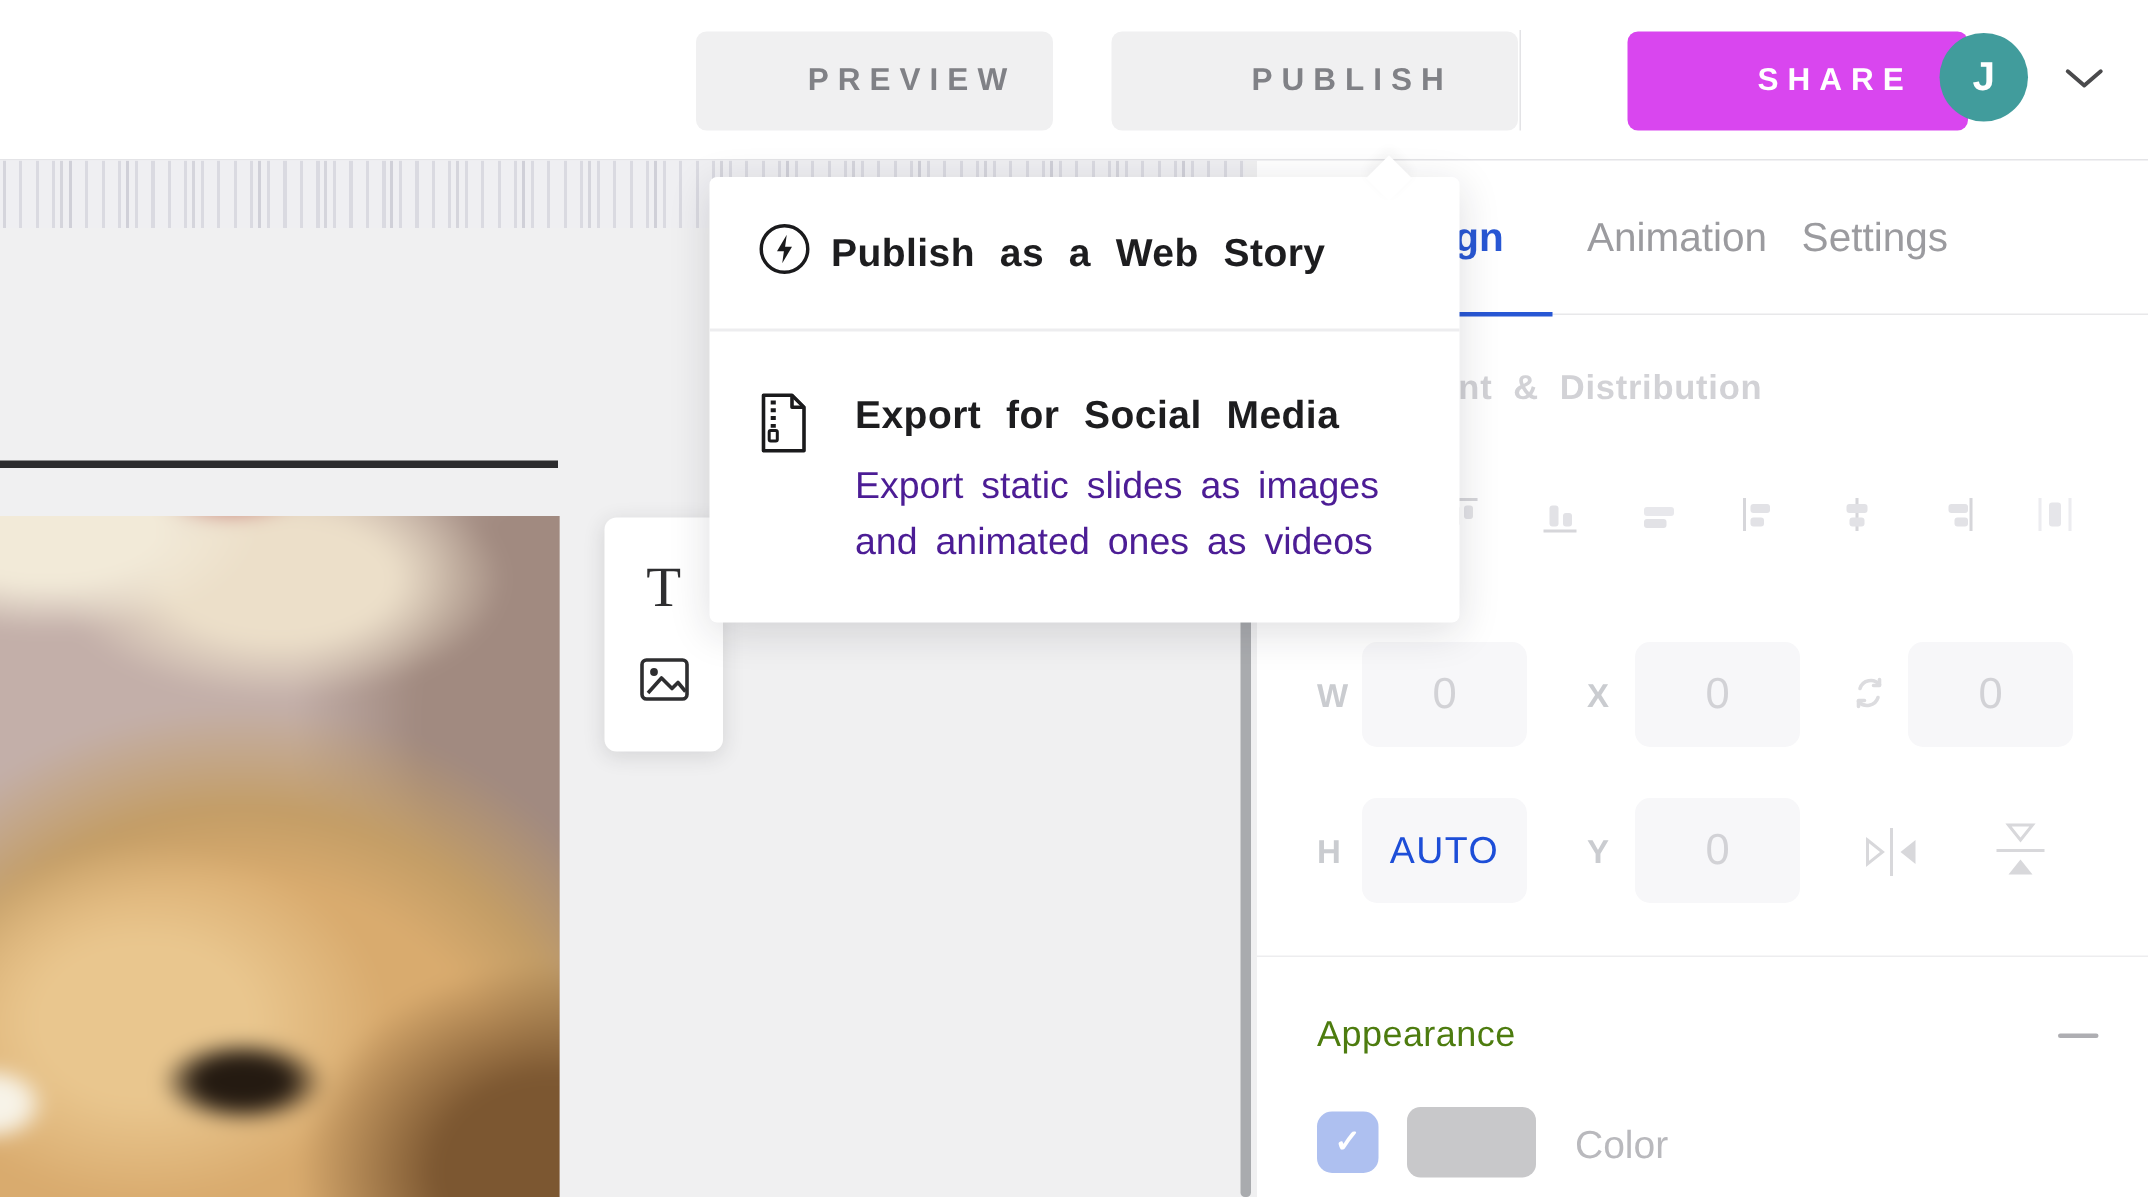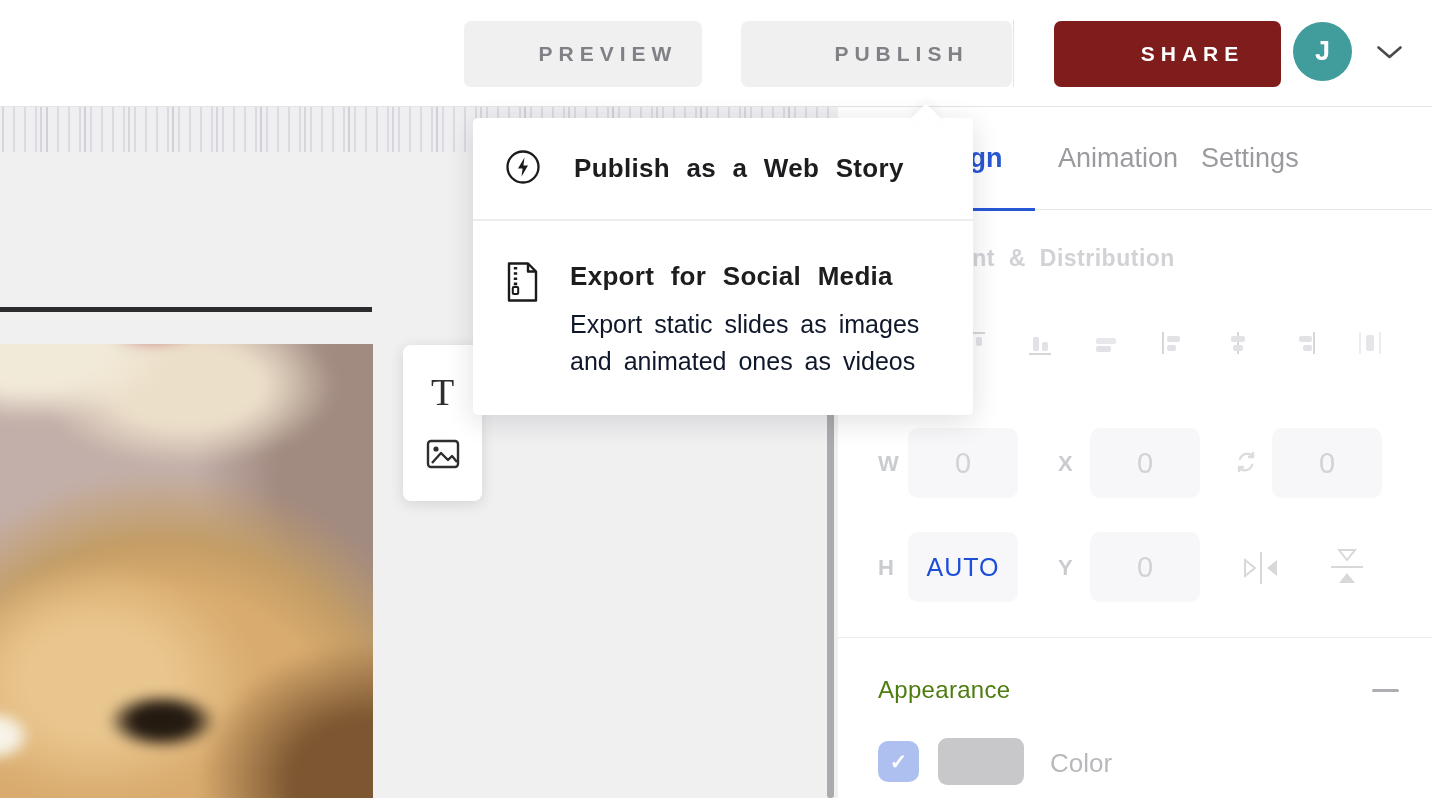--- a/index.html
+++ b/index.html
@@ -13,21 +13,21 @@
   .topbar { position:absolute; left:0; top:0; width:1432px; height:107px; background:#fff; border-bottom:1px solid #e4e4e7; z-index:20; }
   .pill-btn {
     position:absolute; top:21px; height:66px; border:none; border-radius:7px;
     background:#f0f0f1; color:#808186; font-family:inherit;
     font-size:21px; font-weight:700; letter-spacing:6px; text-indent:6px;
     display:flex; align-items:center; justify-content:center; cursor:pointer;padding-left:44px;
   }
   .btn-preview { left:464px; width:238px; }
   .btn-publish { left:741px; width:271px; }
   .topbar-divider { position:absolute; left:1013px; top:20px; width:1px; height:67px; background:#e3e3e6; }
-  .btn-share { left:1054px; width:227px; background:#7f1d1d; color:#fff; }
+  .btn-share { left:1085px; width:227px; background:#d946ef; color:#fff; }
   .avatar {
     position:absolute; left:1293px; top:22px; width:59px; height:59px; border-radius:50%;
     background:#419c9c; color:#fff; font-size:27px; font-weight:600;
     display:flex; align-items:center; justify-content:center; cursor:pointer;
   }
   .chevron { position:absolute; left:1376px; top:45px; cursor:pointer; }
 
   
   .workspace { position:absolute; left:0; top:107px; width:838px; height:691px; background:#f0f0f1; z-index:1; }
   .ruler {
@@ -106,25 +106,25 @@
 
   
   .dropdown {
     position:absolute; left:473px; top:118px; width:500px; height:297px;
     background:#fff; border-radius:5px; box-shadow:0 6px 28px rgba(30,30,45,.14); z-index:50;
   }
   .dropdown-caret {
     position:absolute; left:442px; top:-10px; width:22px; height:22px; background:#fff;
     transform:rotate(45deg); box-shadow:-3px -3px 8px rgba(30,30,45,.05);
   }
-  .menu-item-1 { position:relative; height:101px; display:flex; align-items:center; padding-left:31px; gap:32px; cursor:pointer; }
+  .menu-item-1 { position:relative; height:101px; display:flex; align-items:center; padding-left:31px; gap:12px; cursor:pointer; }
   .menu-divider { height:2px; background:#ededef; }
   .menu-item-2 { display:flex; padding:40px 0 0 31px; gap:30px; cursor:pointer; }
   .menu-title { font-size:26px; font-weight:700; color:#1d1d1f; word-spacing:9px; letter-spacing:.3px; }
-  .menu-desc { margin-top:14px; width:368px; font-size:25px; line-height:37px; color:#0f172a; word-spacing:5px; }
+  .menu-desc { margin-top:14px; width:368px; font-size:25px; line-height:37px; color:#4c1d95; word-spacing:5px; }
 </style>
 </head>
 <body>
 
 <div class="app">
 
   <div class="workspace">
     <div class="ruler"></div>
     <div class="divider-element"></div>
     <div class="photo">

